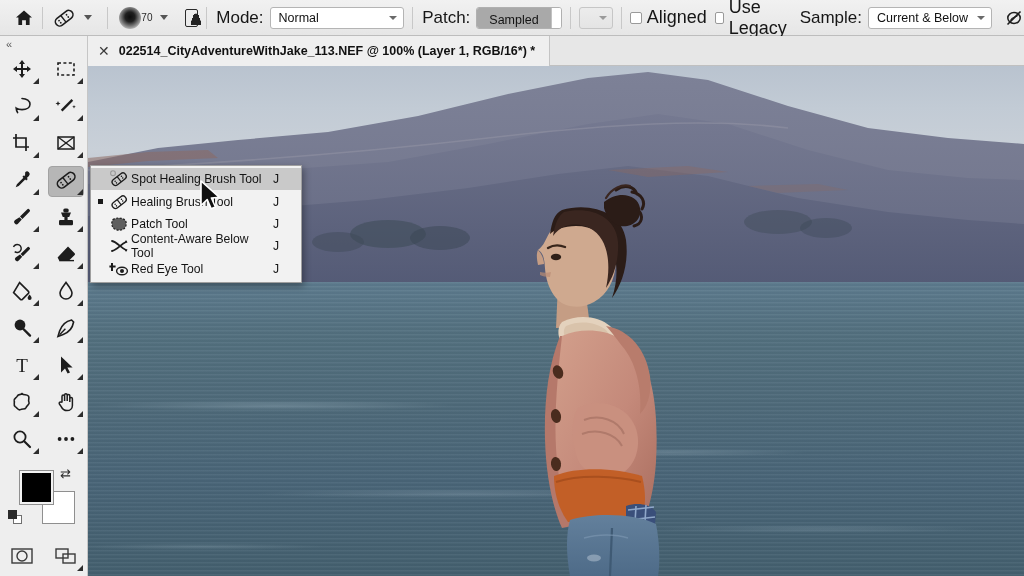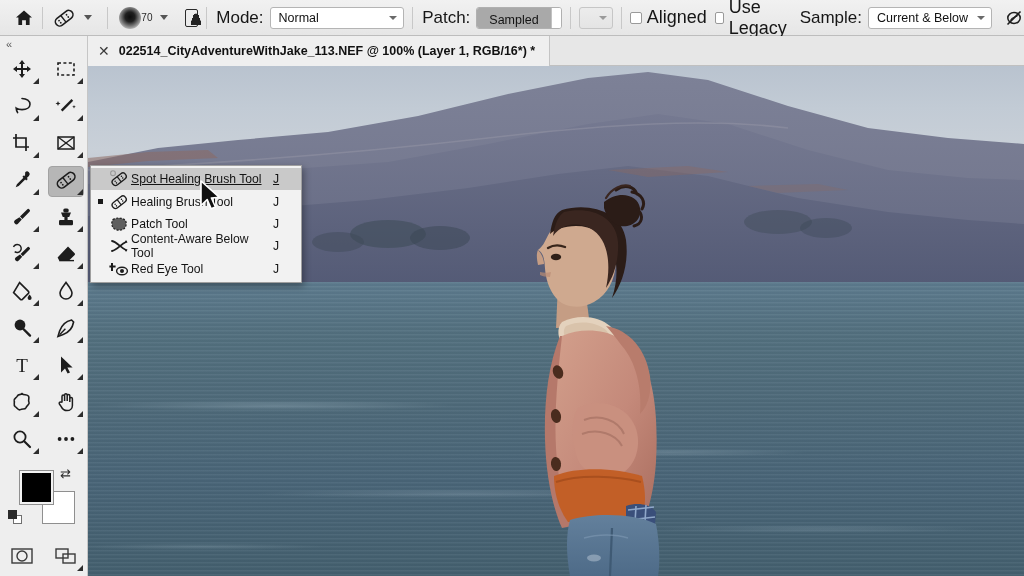--- a/index.html
+++ b/index.html
@@ -181,21 +181,21 @@
   #flyout {
     position: absolute; left: 90px; top: 165px; width: 212px;
     background: #f2f2f2; border: 1px solid #9f9f9f;
     box-shadow: 2px 3px 7px rgba(0,0,0,.35);
     z-index: 40; padding: 2px 0;
   }
   .fly-row {
     height: 22.4px; display: flex; align-items: center; position: relative;
     font-size: 12.2px; color: #141414; padding-left: 2px;
   }
-  .fly-row.highlight { background: #c9c9c9; text-decoration: underline; }
+  .fly-row.highlight { background: #c9c9c9; }
   .fly-bullet { width: 14px; display: flex; align-items: center; justify-content: center; }
   .fly-bullet span { width: 5px; height: 5px; background: #1a1a1a; display: none; }
   .fly-row.current .fly-bullet span { display: block; }
   .fly-ico { width: 24px; display: flex; align-items: center; justify-content: center; }
   .fly-label { flex: 1; }
   .fly-key { width: 28px; text-align: left; font-size: 12.2px; color: #141414; }
 
   
   #cursor { position: absolute; left: 199px; top: 180px; z-index: 60; }
 </style>

